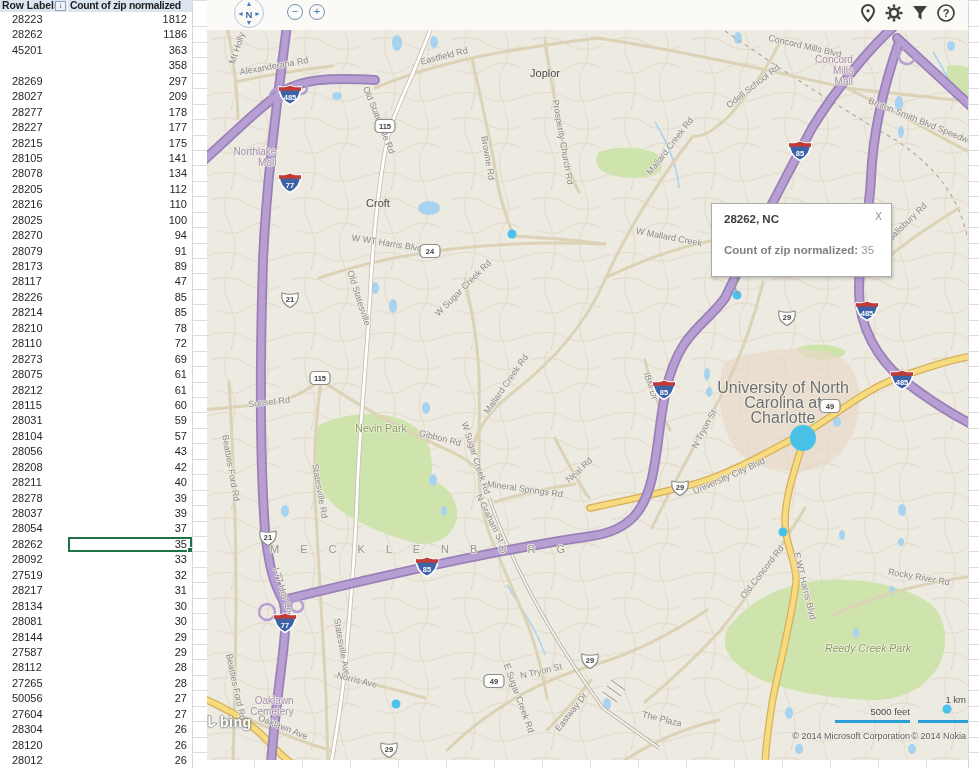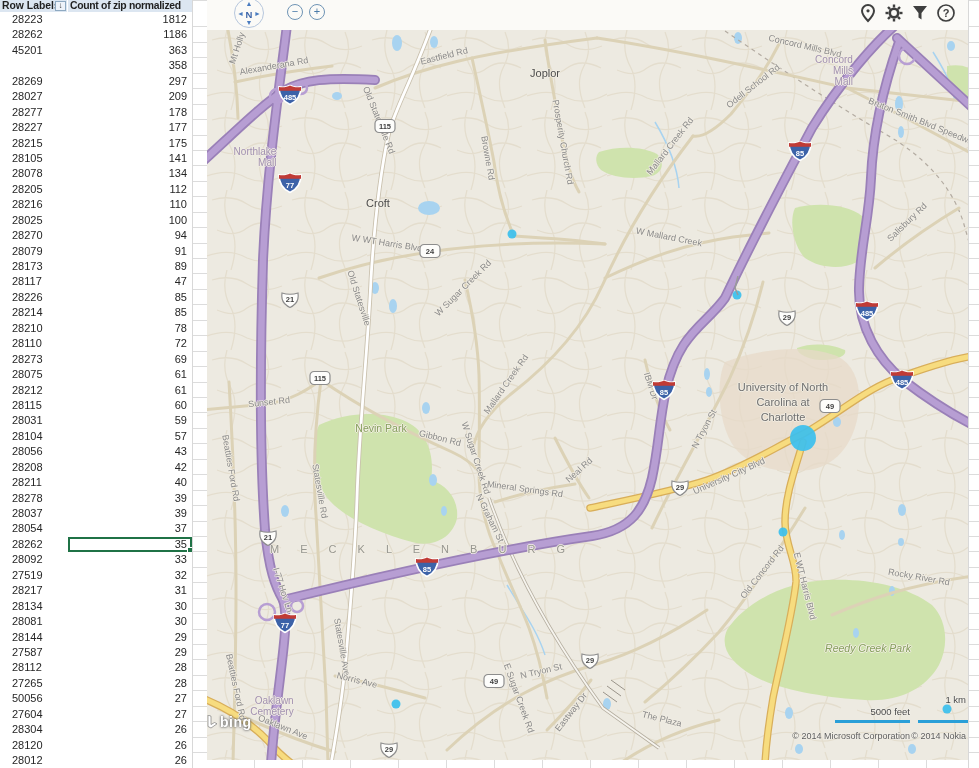--- a/index.html
+++ b/index.html
@@ -49,21 +49,21 @@
   #ic-pin{left:651px;} #ic-gear{left:677px;} #ic-filter{left:703px;} #ic-help{left:729px;}
   
   #map{position:absolute;left:207px;top:30px;width:761px;height:730px;background:#edeae1;overflow:hidden;}
   #mapsvg{position:absolute;left:0;top:0;}
   .ml{position:absolute;white-space:pre;pointer-events:none;
     text-shadow:1px 0 0 #f1ede3,-1px 0 0 #f1ede3,0 1px 0 #f1ede3,0 -1px 0 #f1ede3;}
   .c-rd{font-size:9px;color:#8a8a8a;}
   .c-tn{font-size:11px;color:#4c4c4c;}
   .c-pk{font-size:10.5px;color:#86a05c;text-align:center;}
   .c-po{font-size:10px;color:#a291b1;text-align:right;line-height:11px;}
-  .c-cu{font-size:11px;color:#6f6f6f;text-align:center;line-height:15px;}
+  .c-cu{font-size:16px;color:#6f6f6f;text-align:center;line-height:15px;}
   .c-cy{font-size:11px;color:#979790;letter-spacing:9px;}
   .shield{position:absolute;transform:translate(-50%,-50%);}
   .dot{position:absolute;border-radius:50%;background:#3cc0ed;opacity:.93;transform:translate(-50%,-50%);}
   
   #mtip{position:absolute;left:504px;top:173px;width:181px;height:74px;background:#fff;
     border:1px solid #ababab;box-sizing:border-box;box-shadow:1px 2px 3px rgba(0,0,0,.18);}
   #mtip .tt{position:absolute;left:12px;top:9px;font-size:11.5px;font-weight:bold;color:#3d3d3d;}
   #mtip .tx{position:absolute;right:9px;top:7px;font-size:10px;color:#8a8a8a;}
   #mtip .tb{position:absolute;left:12px;top:40px;font-size:11.5px;color:#7f7f7f;font-weight:bold;}
   #mtip .tv{font-weight:normal;color:#9a9a9a;}
@@ -620,20 +620,25 @@
         <div class="dot" style="left: 530px; top: 265px; width: 9px; height: 9px;"></div>
         <div class="dot" style="left: 596px; top: 408px; width: 26px; height: 26px;"></div>
         <div class="dot" style="left: 576px; top: 502px; width: 9px; height: 9px;"></div>
         <div class="dot" style="left: 189px; top: 674px; width: 9px; height: 9px;"></div>
         <div class="dot" style="left: 740px; top: 679px; width: 9px; height: 9px;"></div>
       </div>
 
     <svg id="tiptail" width="24" height="22">
       <path d="M11,0 L8,12 L11,19" fill="none" stroke="#9a9a9a" stroke-width="1.5"></path>
     </svg>
+    <div id="mtip">
+      <div class="tt">28262, NC</div>
+      <div class="tx">X</div>
+      <div class="tb"><span>Count of zip normalized:</span> <span class="tv">35</span></div>
+    </div>
 
     <div class="sclbl" style="right:58px;top:676px;">5000 feet</div>
     <div class="sclbar" style="left:628px;top:690px;width:75px;"></div>
     <div class="sclbl" style="right:2px;top:664px;">1 km</div>
     <div class="sclbar" style="left:711px;top:690px;width:52px;"></div>
     <div class="attr" style="right:58px;top:701px;">© 2014 Microsoft Corporation</div>
     <div class="attr" style="right:2px;top:701px;">© 2014 Nokia</div>
     <div id="binglogo"><svg width="11" height="14" viewBox="0 0 11 14" style="vertical-align:-2px;margin-right:2px;">
           <path d="M1,0 L4,1.2 L4,9.5 L7.5,7.5 L10,8.8 L4,13 L1,11.5 Z" fill="#fff" stroke="#6a6a6a" stroke-width=".6"></path>
         </svg><span>bing</span></div>

